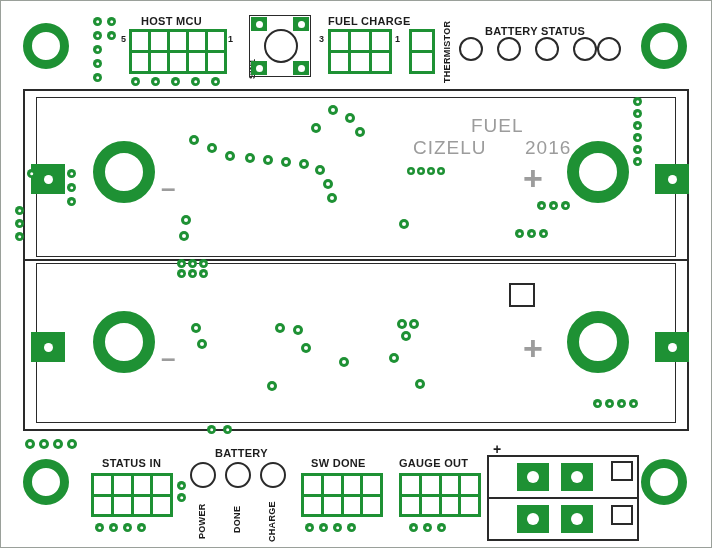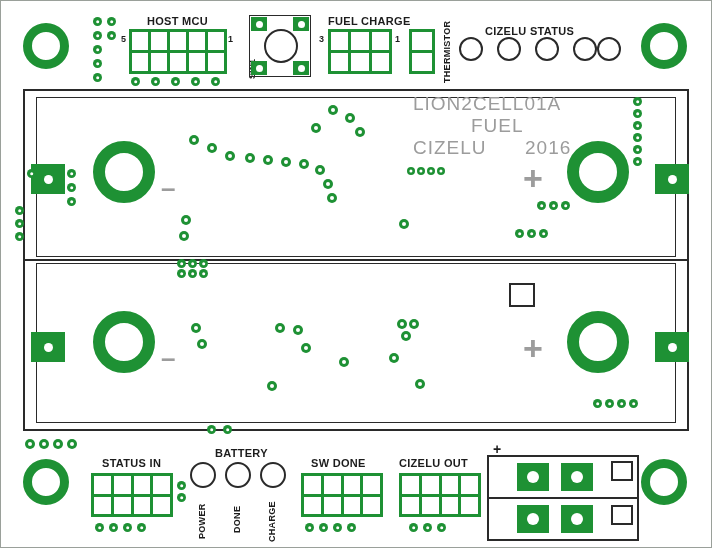--- a/index.html
+++ b/index.html
@@ -70,26 +70,25 @@
     </div>
   <div class="sqpad" style="left:654px;top:331px;width:34px;height:30px;">
       <i></i>
     </div>
 
   <div class="plusminus" style="left:160px;top:172px;font-size:26px;">–</div>
   <div class="plusminus" style="left:522px;top:158px;font-size:34px;">+</div>
   <div class="plusminus" style="left:160px;top:342px;font-size:26px;">–</div>
   <div class="plusminus" style="left:522px;top:328px;font-size:34px;">+</div>
 
-  <div class="bigtxt" style="left:412px;top:92px;">LION2CELL01A</div>
   <div class="bigtxt" style="left:470px;top:114px;">FUEL</div>
   <div class="bigtxt" style="left:412px;top:136px;text-align:center;">CIZELU</div>
   <div class="bigtxt" style="left:524px;top:136px;">2016</div>
 
-  <div class="lab" style="left:146px;top:14px;">HOST MCU</div>
+  <div class="lab" style="left:140px;top:14px;">HOST MCU</div>
   <div class="lab small" style="left:120px;top:33px;">5</div>
   <div class="lab small" style="left:227px;top:33px;">1</div>
   <div class="hdr" style="left:128px;top:28px;width:98px;height:45px;grid-template-columns:repeat(5,1fr);grid-template-rows:repeat(2,1fr);">
       <span></span>
       <span></span>
       <span></span>
       <span></span>
       <span></span>
       <span></span>
       <span></span>
@@ -162,21 +161,21 @@
       <span></span>
       <span></span>
     </div>
 
   <div class="lab small vert" style="left:441px;top:82px;transform:rotate(-90deg);">THERMISTOR</div>
   <div class="hdr" style="left:408px;top:28px;width:26px;height:45px;grid-template-columns:repeat(1,1fr);grid-template-rows:repeat(2,1fr);">
       <span></span>
       <span></span>
     </div>
 
-  <div class="lab" style="left:484px;top:24px;">CIZELU STATUS</div>
+  <div class="lab" style="left:484px;top:24px;">BATTERY STATUS</div>
   <div class="ocircle" style="left:458px;top:36px;width:24px;height:24px;"></div>
   <div class="ocircle" style="left:496px;top:36px;width:24px;height:24px;"></div>
   <div class="ocircle" style="left:534px;top:36px;width:24px;height:24px;"></div>
   <div class="ocircle" style="left:572px;top:36px;width:24px;height:24px;"></div>
   <div class="ocircle" style="left:596px;top:36px;width:24px;height:24px;"></div>
 
   <div class="via" style="left:632px;top:96px;width:9px;height:9px;">
       <i></i>
     </div>
   <div class="via" style="left:632px;top:108px;width:9px;height:9px;">
@@ -442,21 +441,21 @@
   <div class="via" style="left:318px;top:522px;width:9px;height:9px;">
       <i></i>
     </div>
   <div class="via" style="left:332px;top:522px;width:9px;height:9px;">
       <i></i>
     </div>
   <div class="via" style="left:346px;top:522px;width:9px;height:9px;">
       <i></i>
     </div>
 
-  <div class="lab" style="left:398px;top:456px;">CIZELU OUT</div>
+  <div class="lab" style="left:398px;top:456px;">GAUGE OUT</div>
   <div class="hdr" style="left:398px;top:472px;width:82px;height:44px;grid-template-columns:repeat(4,1fr);grid-template-rows:repeat(2,1fr);">
       <span></span>
       <span></span>
       <span></span>
       <span></span>
       <span></span>
       <span></span>
       <span></span>
       <span></span>
     </div>

